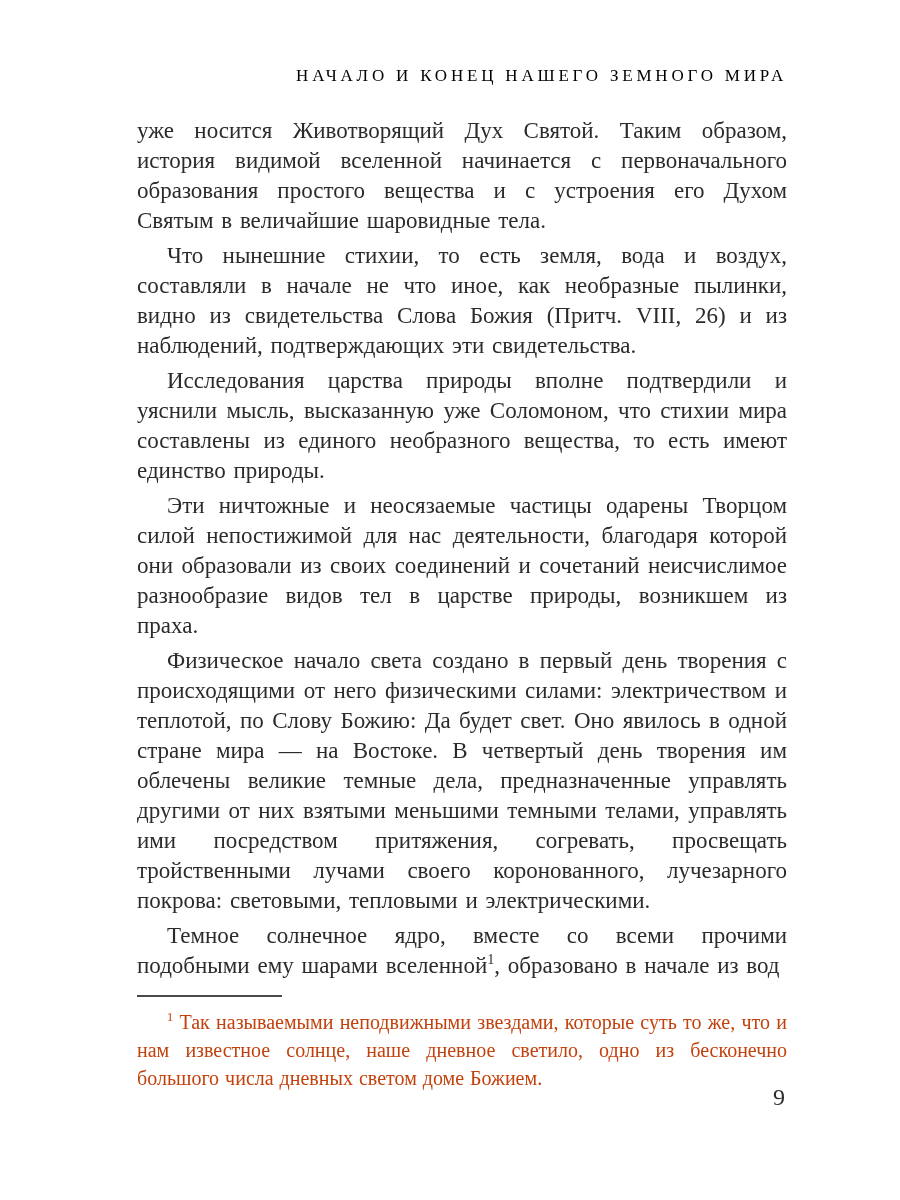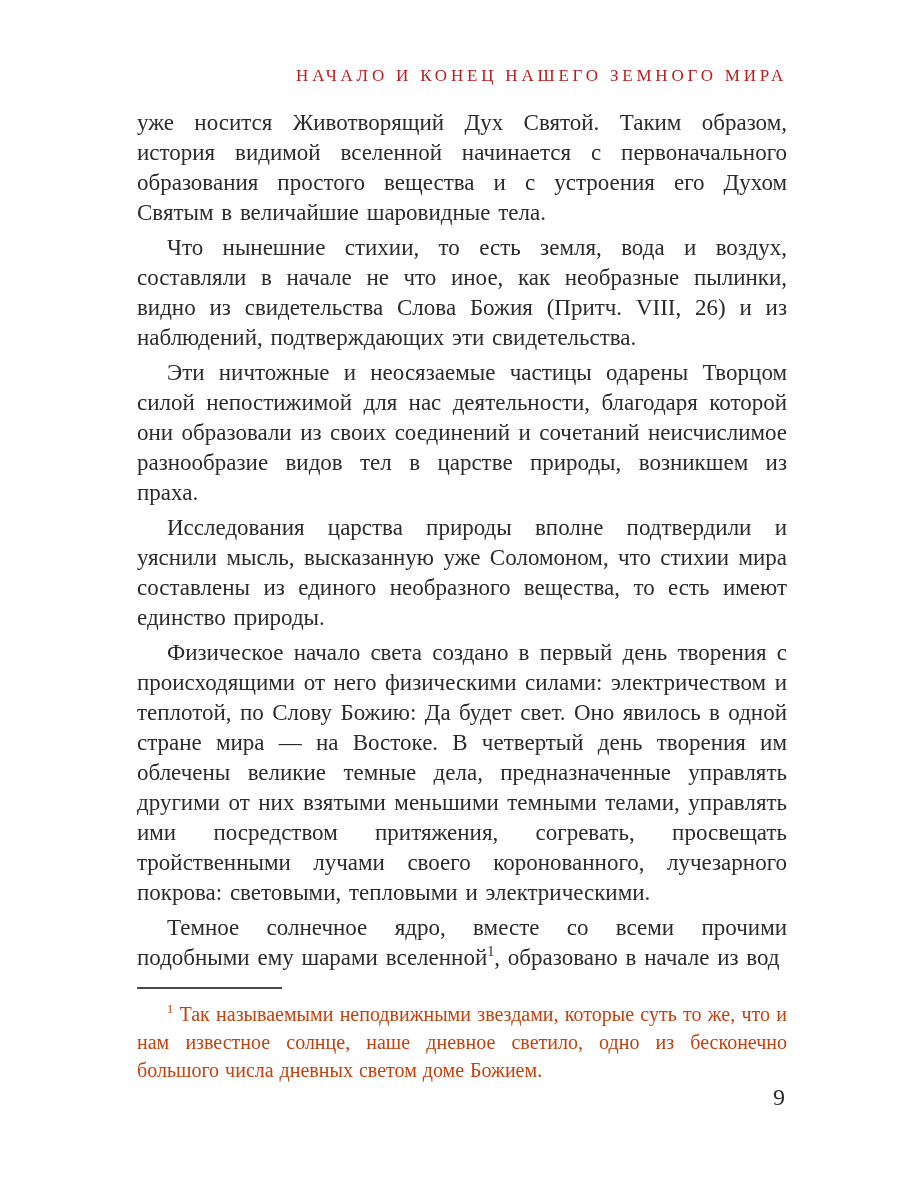--- a/index.html
+++ b/index.html
@@ -19,25 +19,25 @@
   .content {
     position: absolute;
     left: 137px;
     top: 66px;
     width: 650px;
   }
   .running-head {
     text-align: right;
     font-size: 17px;
     letter-spacing: 3.8px;
-    color: #b91c1c;
+    color: #000000;
     white-space: nowrap;
   }
   .body-text {
-    margin-top: 22px;
+    margin-top: 30px;
     font-size: 23px;
     line-height: 30px;
     text-align: justify;
     word-spacing: 2px;
     color: #2b2b2b;
   }
   .body-text p {
     margin: 0;
     text-indent: 30px;
   }
@@ -84,22 +84,22 @@
 <body>
 
 <div class="page">
   <div class="content">
 
     <div class="running-head">НАЧАЛО И КОНЕЦ НАШЕГО ЗЕМНОГО МИРА</div>
 
     <div class="body-text">
       <p class="no-indent">уже носится Животворящий Дух Святой. Таким образом, история видимой вселенной начинается с первоначального образования простого вещества и с устроения его Духом Святым в величайшие шаровидные тела.</p>
       <p>Что нынешние стихии, то есть земля, вода и воздух, составляли в начале не что иное, как необразные пылинки, видно из свидетельства Слова Божия (Притч. VIII, 26) и из наблюдений, подтверждающих эти свидетельства.</p>
+      <p>Исследования царства природы вполне подтвердили и уяснили мысль, высказанную уже Соломоном, что стихии мира составлены из единого необразного вещества, то есть имеют единство природы.</p>
       <p>Эти ничтожные и неосязаемые частицы одарены Творцом силой непостижимой для нас деятельности, благодаря которой они образовали из своих соединений и сочетаний неисчислимое разнообразие видов тел в царстве природы, возникшем из праха.</p>
-      <p>Исследования царства природы вполне подтвердили и уяснили мысль, высказанную уже Соломоном, что стихии мира составлены из единого необразного вещества, то есть имеют единство природы.</p>
       <p><span>Физическое начало света создано в первый день творения с происходящими от него физическими силами: электричеством и теплотой, по Слову Божию: </span><span class="italic">Да будет свет.</span><span> Оно явилось в одной стране мира — на Востоке. В четвертый день творения им облечены великие темные дела, предназначенные управлять другими от них взятыми меньшими темными телами, управлять ими посредством притяжения, согревать, просвещать тройственными лучами своего коронованного, лучезарного покрова: световыми, тепловыми и электрическими.</span></p>
       <p><span>Темное солнечное ядро, вместе со всеми прочими подобными ему шарами вселенной</span><sup class="fn-ref">1</sup><span>, образовано в начале из вод</span></p>
 
       <div class="footnote-block">
         <div class="footnote-rule"></div>
         <p class="footnote-text"><sup class="fn-ref">1</sup><span> Так называемыми </span><span class="italic">неподвижными</span><span> звездами, которые суть то же, что и нам известное солнце, наше дневное светило, одно из бесконечно большого числа дневных светом доме Божием.</span></p>
       </div>
     </div>
 
   </div>

